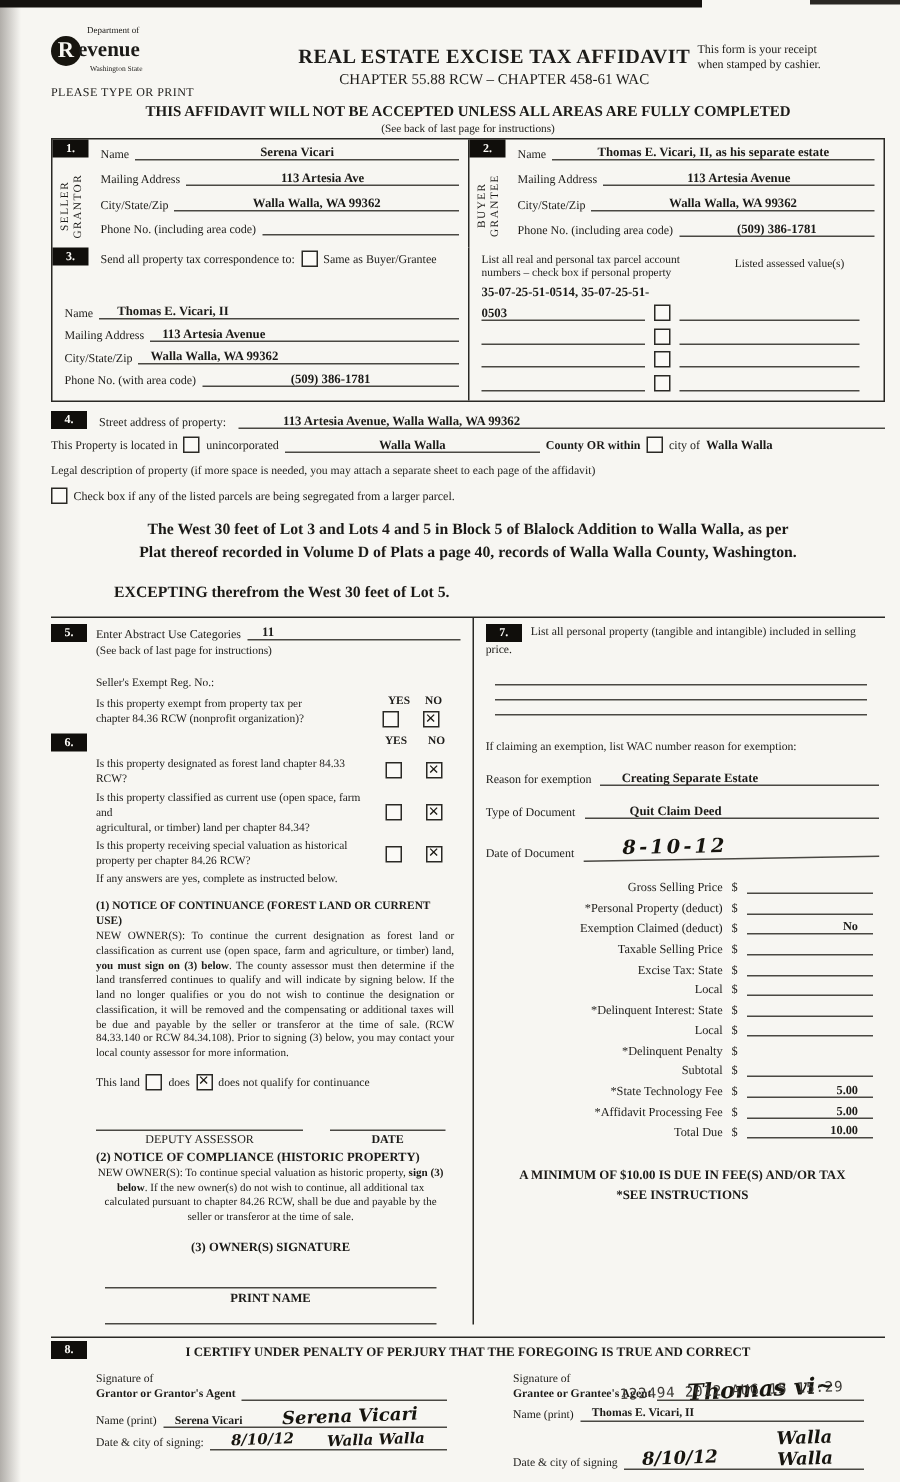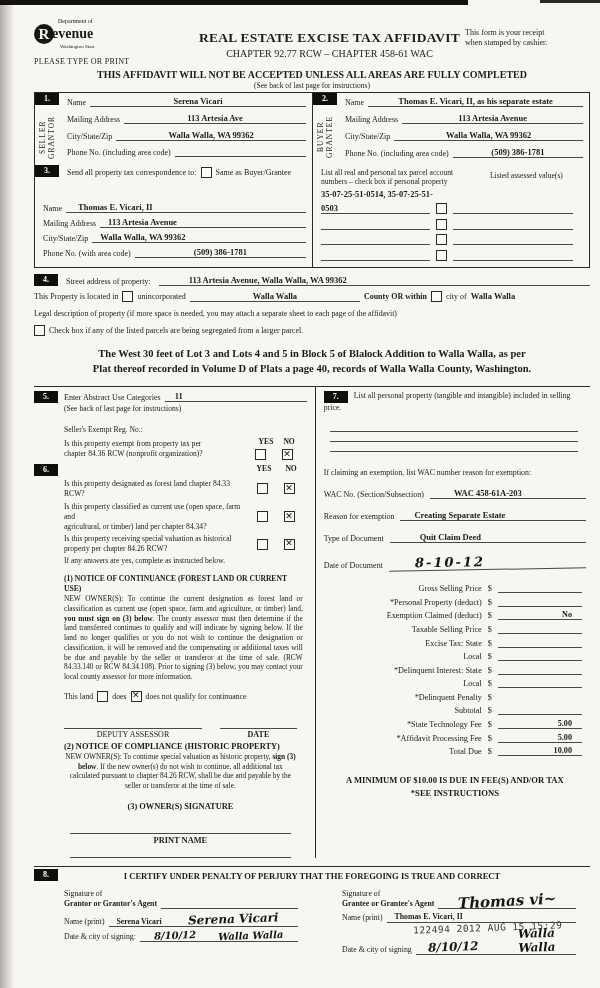--- a/index.html
+++ b/index.html
@@ -153,21 +153,21 @@
               <span class="logo-r">R</span>
               <span class="logo-rest">evenue</span>
             </div>
             <div class="logo-state">Washington State</div>
           </div>
         </div>
         <div class="please">PLEASE TYPE OR PRINT</div>
       </div>
       <div class="hdr-center">
         <div class="title">REAL ESTATE EXCISE TAX AFFIDAVIT</div>
-        <div class="chapter">CHAPTER 92.77 RCW – CHAPTER 458-61 WAC</div>
+        <div class="chapter">CHAPTER 55.88 RCW – CHAPTER 458-61 WAC</div>
       </div>
       <div class="hdr-right">
         <div>This form is your receipt</div>
         <div>when stamped by cashier.</div>
       </div>
     </div>
     <div class="warning">THIS AFFIDAVIT WILL NOT BE ACCEPTED UNLESS ALL AREAS ARE FULLY COMPLETED</div>
     <div class="see-back">(See back of last page for instructions)</div>
 
 
@@ -308,20 +308,21 @@
       <div class="inlinebits" style="margin-top:7px;">
         <span class="cb"></span>
         <span>Check box if any of the listed parcels are being segregated from a larger parcel.</span>
       </div>
     </div>
 
     <div class="legal">
       <div>The West 30 feet of Lot 3 and Lots 4 and 5 in Block 5 of Blalock Addition to Walla Walla, as per</div>
       <div>Plat thereof recorded in Volume D of Plats a page 40, records of Walla Walla County, Washington.</div>
     </div>
+    <div class="excepting">EXCEPTING therefrom the West 30 feet of Lot 5.</div>
 
     <div class="twocol">
       <div class="colL">
         <div class="s5head">
           <span class="tabrel">5.</span>
           <div style="flex:1;">
             <div class="frow" style="margin-top:0;">
               <span class="lbl">Enter Abstract Use Categories</span>
               <span class="fill val" style="max-width:150px;text-align:left;padding-left:10px;">11</span>
             </div>
@@ -425,24 +426,20 @@
         <div class="s7head" style="margin-top:0;">
           <span>price.</span>
         </div>
         <div class="s7lines">
           <div class="ruled"></div>
           <div class="ruled"></div>
           <div class="ruled"></div>
         </div>
         <div class="exlabel">If claiming an exemption, list WAC number reason for exemption:</div>
         <div class="s7row">
-          <span class="lbl">WAC No. (Section/Subsection)</span>
-          <span class="fill val" style="text-align:left;padding-left:24px;">WAC 458-61A-203</span>
-        </div>
-        <div class="s7row">
           <span class="lbl">Reason for exemption</span>
           <span class="fill val" style="text-align:left;padding-left:14px;">Creating Separate Estate</span>
         </div>
         <div class="s7row">
           <span class="lbl">Type of Document</span>
           <span class="fill val" style="text-align:left;padding-left:30px;">Quit Claim Deed</span>
         </div>
         <div class="s7row" style="align-items:flex-end;">
           <span class="lbl">Date of Document</span>
           <span class="fill hand dateval" style="text-align:left;padding-left:26px;">8-10-12</span>

